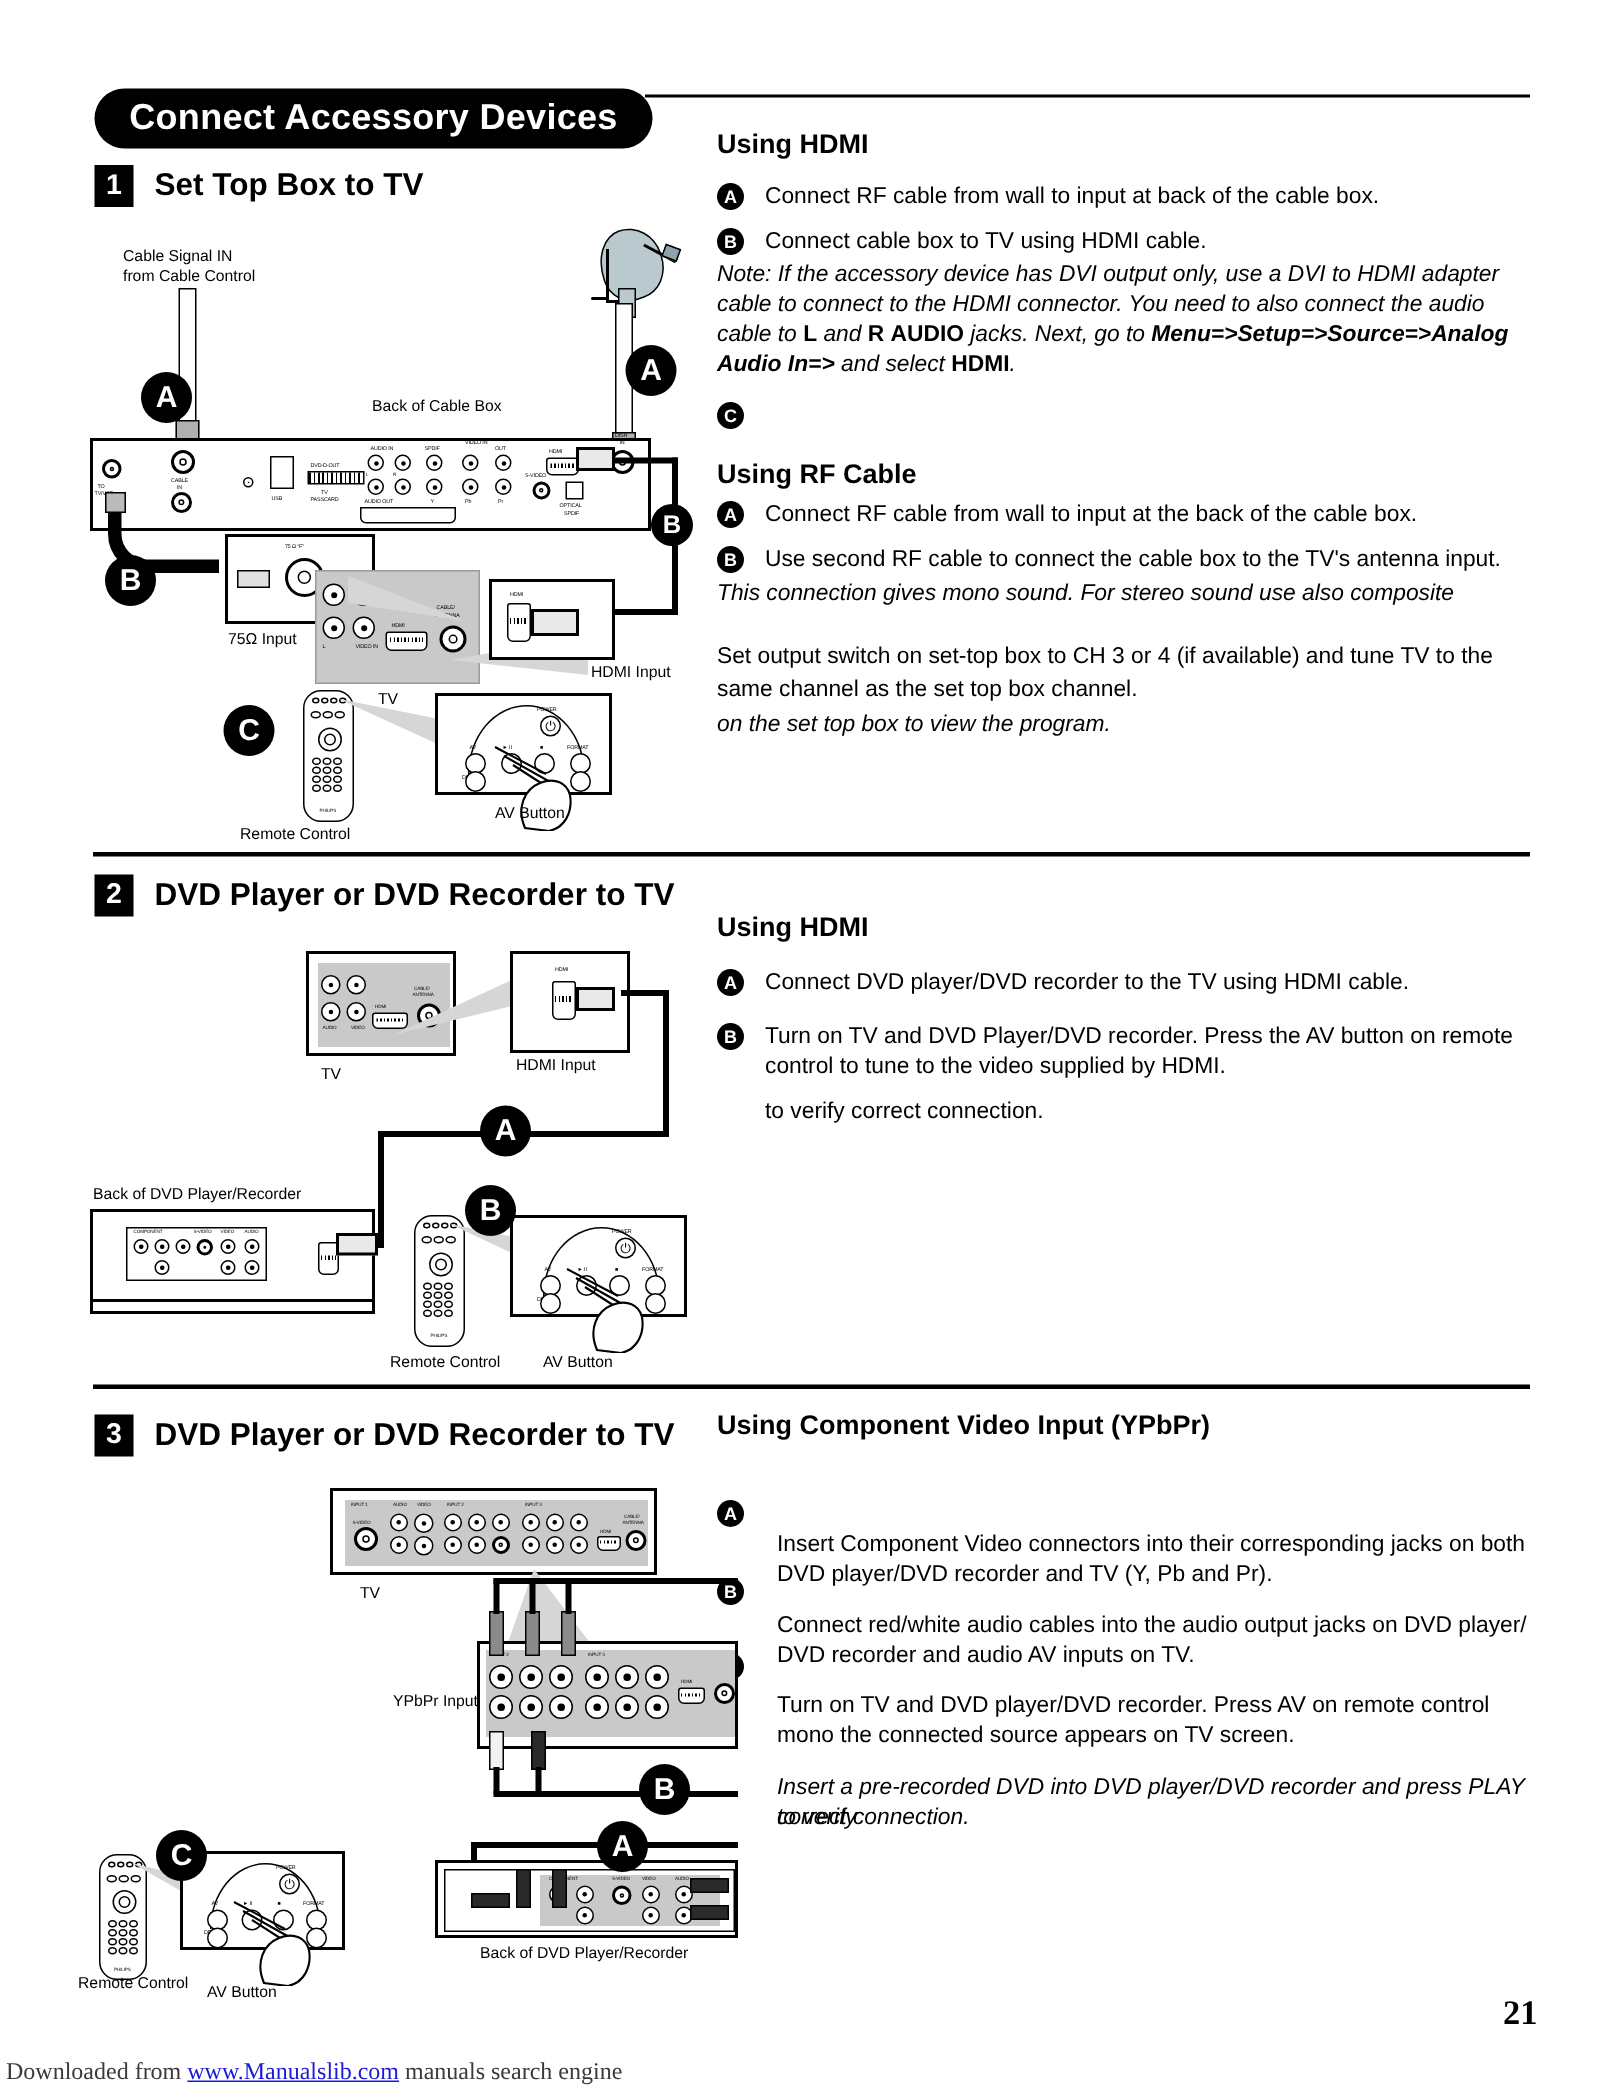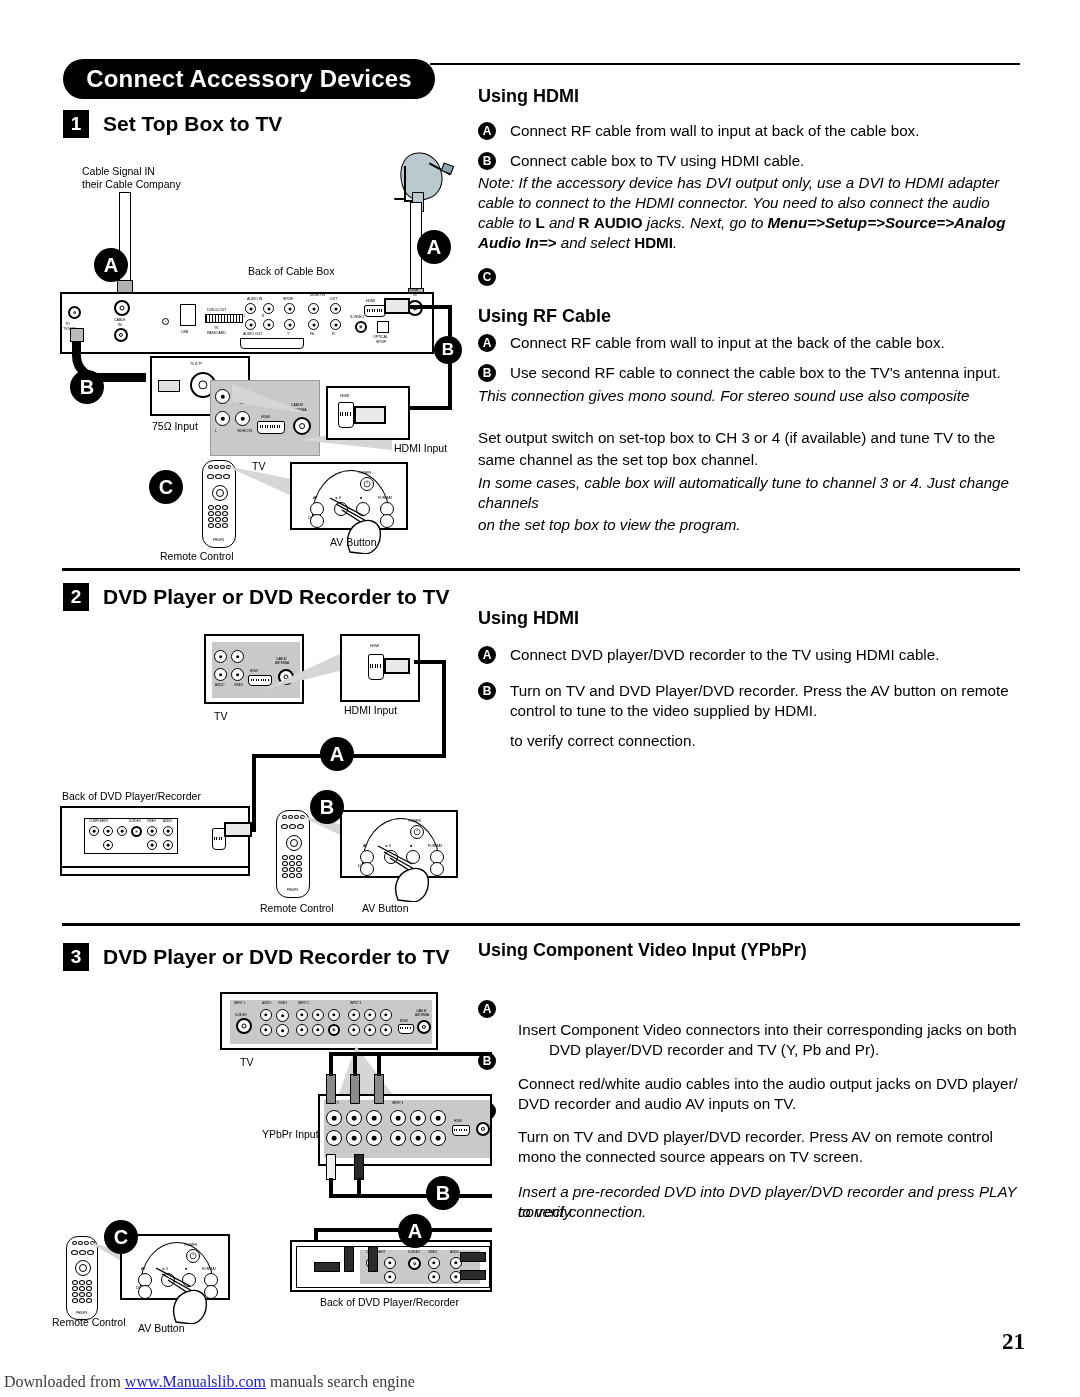--- a/index.html
+++ b/index.html
@@ -356,21 +356,20 @@
 
     <div class="step" style="margin-bottom:2px;">
       <div class="bullet">B</div>
       <div class="steptext">Use second RF cable to connect the cable box to the TV's antenna input.</div>
     </div>
 
     <div class="note">This connection gives mono sound. For stereo sound use also composite</div>
 
     <div class="plain" style="margin-top:22px;">Set output switch on set-top box to CH 3 or 4 (if available) and tune TV to the</div>
     <div class="plain">same channel as the set top box channel.</div>
-    <div class="note">In some cases, cable box will automatically tune to channel 3 or 4. Just change channels</div>
     <div class="note">on the set top box to view the program.</div>
   </div>
 
   <div class="dg" style="left:62px; top:140px; width:400px; height:420px;">
 
     <div style="position:absolute; left:330px; top:8px; width:70px; height:80px;">
       <div class="dish-bowl" style="left:8px; top:4px;"></div>
       <div class="dish-arm" style="left:36px; top:20px; width:24px; height:1.6px; transform:rotate(28deg);"></div>
       <div class="dish-arm" style="left:12px; top:18px; width:2px; height:34px;"></div>
       <div class="dish-arm" style="left:12px; top:52px; width:20px; height:2px;"></div>
@@ -382,21 +381,21 @@
 
     <div style="position:absolute; left:354px; top:78px; width:2px; height:26px;
         background: repeating-linear-gradient(to bottom,#000 0 3px,transparent 3px 6px);"></div>
 
     <div style="position:absolute; left:348px; top:62px; width:12px; height:96px; border:1.5px solid #000; background:#fff; box-sizing:border-box;"></div>
     <div style="position:absolute; left:346px; top:148px; width:16px; height:22px; background:#b0b0b0; border:1.5px solid #000; box-sizing:border-box;"></div>
 
     <div class="cbadge big" style="left:355px; top:90px;">A</div>
 
     <div class="lbl" style="left:20px; top:25px;">Cable Signal IN</div>
-    <div class="lbl" style="left:20px; top:38px;">their Cable Company</div>
+    <div class="lbl" style="left:20px; top:38px;">from Cable Control</div>
 
     <div style="position:absolute; left:57px; top:52px; width:12px; height:96px; border:1.5px solid #000; background:#fff; box-sizing:border-box;"></div>
     <div style="position:absolute; left:55px; top:140px; width:16px; height:18px; background:#b0b0b0; border:1.5px solid #000; box-sizing:border-box;"></div>
     <div class="cbadge big" style="left:32px; top:108px;">A</div>
 
     <div class="lbl" style="left:186px; top:125px;">Back of Cable Box</div>
 
     <div class="devbox" style="left:-2px; top:152px; width:374px; height:62px;">
 
       <div class="coax" style="left:6px; top:12px; width:13px; height:13px;"></div>
@@ -720,21 +719,21 @@
     <div class="sec-num">3</div>
     <div class="sec-title">DVD Player or DVD Recorder to TV</div>
   </div>
 
   <div class="rcol" style="top:940px;">
     <div class="h-sub">Using Component Video Input (YPbPr)</div>
   </div>
 
   <div class="bullet" style="position:absolute; left:478px; top:999px;">A</div>
   <div class="plain" style="position:absolute; left:518px; top:1020px; width:512px;">Insert Component Video connectors into their corresponding jacks on both</div>
-  <div class="plain" style="position:absolute; left:518px; top:1040px; width:512px;margin-left:31px;">DVD player/DVD recorder and TV (Y, Pb and Pr).</div>
+  <div class="plain" style="position:absolute; left:518px; top:1040px; width:512px;">DVD player/DVD recorder and TV (Y, Pb and Pr).</div>
 
   <div class="bullet" style="position:absolute; left:478px; top:1051px;">B</div>
   <div class="plain" style="position:absolute; left:518px; top:1074px; width:512px;">Connect red/white audio cables into the audio output jacks on DVD player/</div>
   <div class="plain" style="position:absolute; left:518px; top:1094px; width:512px;">DVD recorder and audio AV inputs on TV.</div>
 
   <div class="bullet" style="position:absolute; left:478px; top:1101px;">C</div>
   <div class="plain" style="position:absolute; left:518px; top:1127px; width:512px;">Turn on TV and DVD player/DVD recorder. Press AV on remote control</div>
   <div class="plain" style="position:absolute; left:518px; top:1147px; width:512px;">mono the connected source appears on TV screen.</div>
 
   <div class="note" style="position:absolute; left:518px; top:1182px; width:512px;">Insert a pre-recorded DVD into DVD player/DVD recorder and press PLAY to verify</div>

